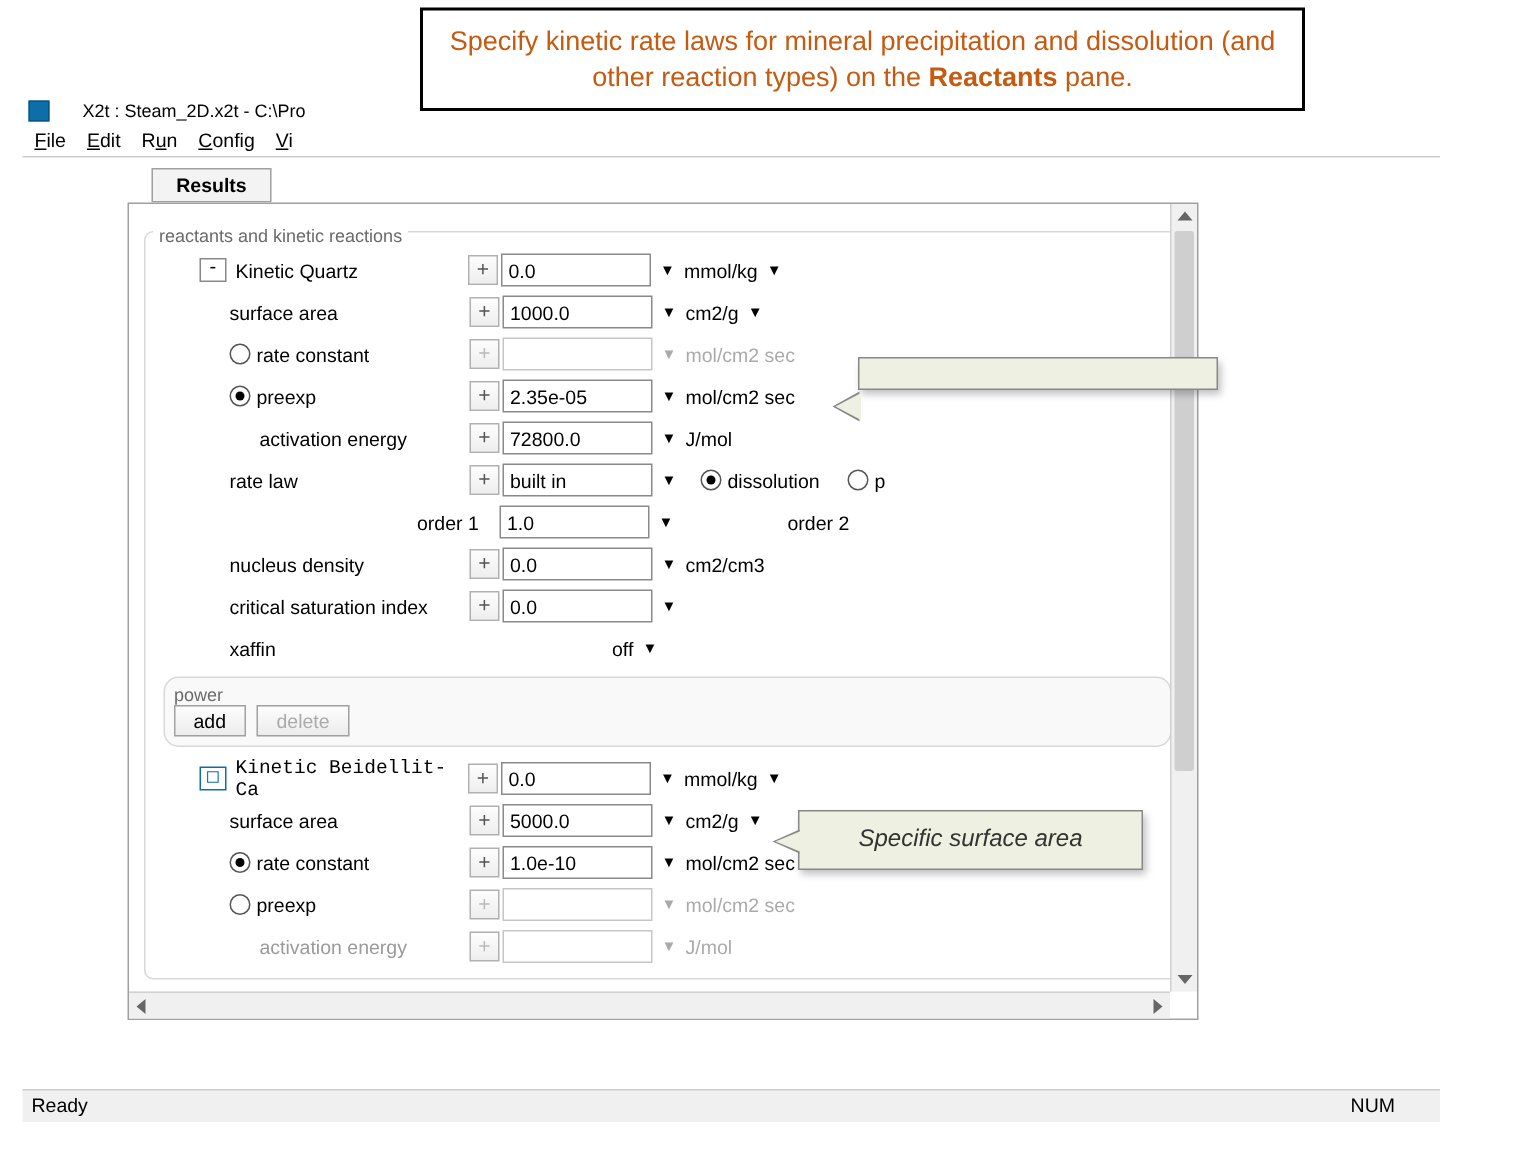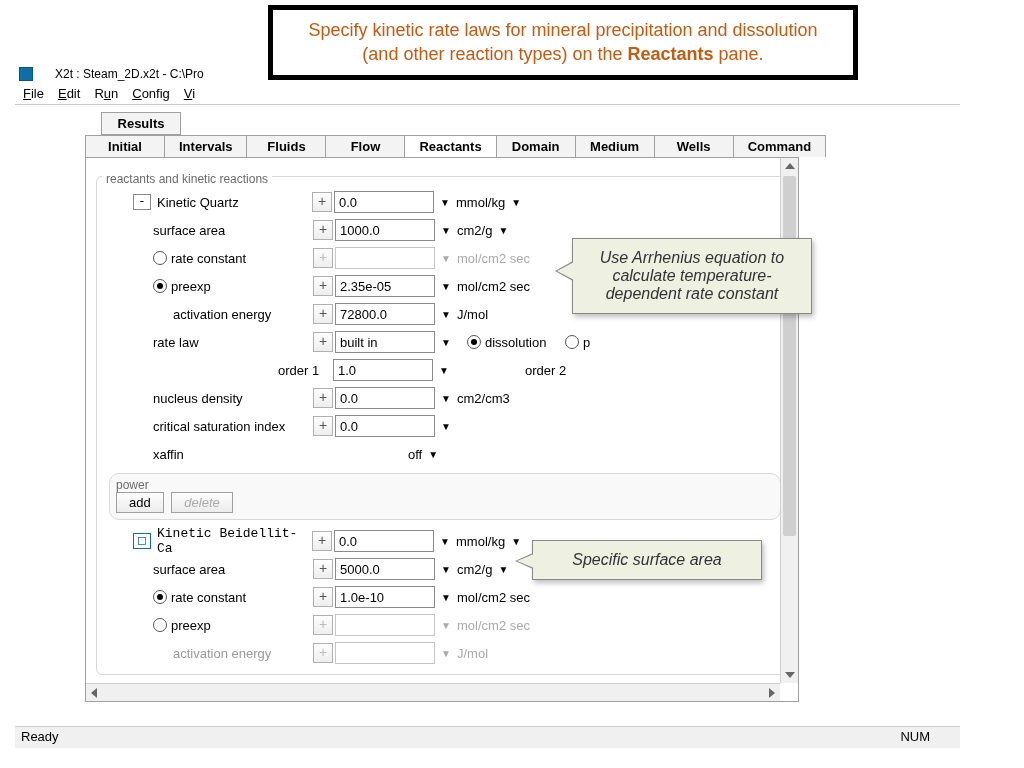--- a/index.html
+++ b/index.html
@@ -1,17 +1,17 @@
 <!DOCTYPE html>
 <html><head>
 <meta charset="utf-8">
 <style>
   * { box-sizing: border-box; font-family: "Segoe UI", Tahoma, sans-serif; }
   body { margin: 0; background: #fff; width: 1024px; height: 768px; position: relative; font-size: 13px; }
-  .banner { position: absolute; top: 5px; left: 268px; width: 590px; border: 5px solid #000000; background: #fff; padding: 8px 16px; text-align: center; font-size: 18px; color: #C55A11; z-index: 10; line-height: 1.35; }
+  .banner { position: absolute; top: 5px; left: 280px; width: 590px; border: 2px solid #000000; background: #fff; padding: 8px 16px; text-align: center; font-size: 18px; color: #C55A11; z-index: 10; line-height: 1.35; }
   .banner .bold { font-weight: bold; }
   .app-window { position: absolute; top: 65px; left: 15px; width: 945px; background: #fff; }
   .title-bar { display: flex; align-items: center; gap: 22px; font-size: 12px; padding: 2px 4px; }
   .title-icon { width: 14px; height: 14px; background: #0d6ea8; display: inline-block; border:1px solid #0a5680; }
   .menu-bar { display: flex; gap: 14px; padding: 3px 8px; font-size: 13px; border-bottom: 1px solid #ccc; color:#000; }
   .menu-bar span { cursor: default; }
   .menu-bar .mn u { text-decoration: underline; }
   .top-tabs { margin: 7px 0 0 70px; }
   .tab-row { display: flex; }
   .tab { border: 1px solid #a0a0a0; border-bottom: none; background: #f3f3f3; padding: 3px 14px; font-size: 13px; font-weight: bold; margin-right: -1px; cursor: default; min-width: 80px; text-align: center; }
@@ -43,21 +43,21 @@
   .txt { width: 100px; height: 22px; border: 1px solid #8a8a8a; padding: 0 4px; font-size: 13px; background: #fff; }
   .txt.dis { background:#fff; color:#999; border-color:#c5c5c5;}
   .dd { width: 14px; text-align: center; color:#000; font-size: 10px; margin: 0 4px; cursor: default; }
   .dd.gray{ color:#aaa;}
   .unit { font-size: 13px; color: #000; }
   .unit.gray { color: #aaa; }
   .radio { width: 14px; height: 14px; border: 1px solid #555; border-radius: 50%; margin-right: 4px; position: relative; display:inline-block; vertical-align:middle;}
   .radio.sel::after { content:""; position:absolute; left:3px; top:3px; width:6px; height:6px; border-radius:50%; background:#000; }
   .powerbox { border:1px solid #d8d8d8; border-radius:10px; margin:6px 0 8px 6px; padding: 4px 6px 6px 6px; background:#f9f9f9; }
   .btn { border: 1px solid #a0a0a0; background: linear-gradient(#fdfdfd,#ececec); padding: 2px 12px; font-size: 13px; cursor: default; margin-right:4px; display:inline-block;}
-  .btn.dis { color: #aaa; font-style: italic; }
+  .btn.dis { color: #aaa; }
   .status { position: absolute; left:15px; bottom: 20px; width: 945px; height: 22px; border-top:1px solid #ccc; display:flex; justify-content:space-between; padding: 2px 30px 0 6px; font-size: 13px; background:#f0f0f0; }
   .callout { position: absolute; background: #eef0e1; border: 1px solid #888; font-style: italic; font-size: 16px; color: #333; text-align:center; padding: 10px 14px; box-shadow: 2px 3px 5px rgba(0,0,0,0.25); }
   .callout .tail { position: absolute; width:0; height:0; }
   .co1 { top: 238px; left: 572px; width: 240px; }
   .co1 .tail { left: -18px; top: 22px; border-top: 10px solid transparent; border-bottom: 10px solid transparent; border-right: 18px solid #888; }
   .co1 .tail::after { content:""; position:absolute; left:2px; top:-9px; border-top: 9px solid transparent; border-bottom: 9px solid transparent; border-right: 17px solid #eef0e1; }
   .co2 { top: 540px; left: 532px; width: 230px; }
   .co2 .tail { left: -18px; top: 12px; border-top: 8px solid transparent; border-bottom: 8px solid transparent; border-right: 18px solid #888; }
   .co2 .tail::after { content:""; position:absolute; left:2px; top:-7px; border-top: 7px solid transparent; border-bottom: 7px solid transparent; border-right: 17px solid #eef0e1; }
 </style>
@@ -78,31 +78,20 @@
     <span class="mn"><u>E</u>dit</span>
     <span class="mn">R<u>u</u>n</span>
     <span class="mn"><u>C</u>onfig</span>
     <span class="mn"><u>V</u>i</span>
   </div>
 
   <div class="top-tabs">
     <div class="tab-row">
       <div class="tab single">Results</div>
     </div>
-    <div class="tab-row">
-      <div class="tab">Initial</div>
-      <div class="tab">Intervals</div>
-      <div class="tab">Fluids</div>
-      <div class="tab">Flow</div>
-      <div class="tab active">Reactants</div>
-      <div class="tab">Domain</div>
-      <div class="tab">Medium</div>
-      <div class="tab">Wells</div>
-      <div class="tab">Command</div>
-    </div>
   </div>
 
   <div class="panel">
     <div class="panel-inner">
       <span class="fieldset-label">reactants and kinetic reactions</span>
       <div class="fieldset">
 
         <div class="row">
           <span class="indent1"></span>
           <span class="collapse">-</span>
@@ -264,18 +253,17 @@
   </div>
 </div>
 
 <div class="status">
   <span>Ready</span>
   <span>NUM</span>
 </div>
 
 <div class="callout co1">
   <div class="tail"></div>
-  <span>Use Arrhenius equation to calculate temperature-dependent rate constant</span>
 </div>
 <div class="callout co2">
   <div class="tail"></div>
   <span>Specific surface area</span>
 </div>
 
 </body></html>

